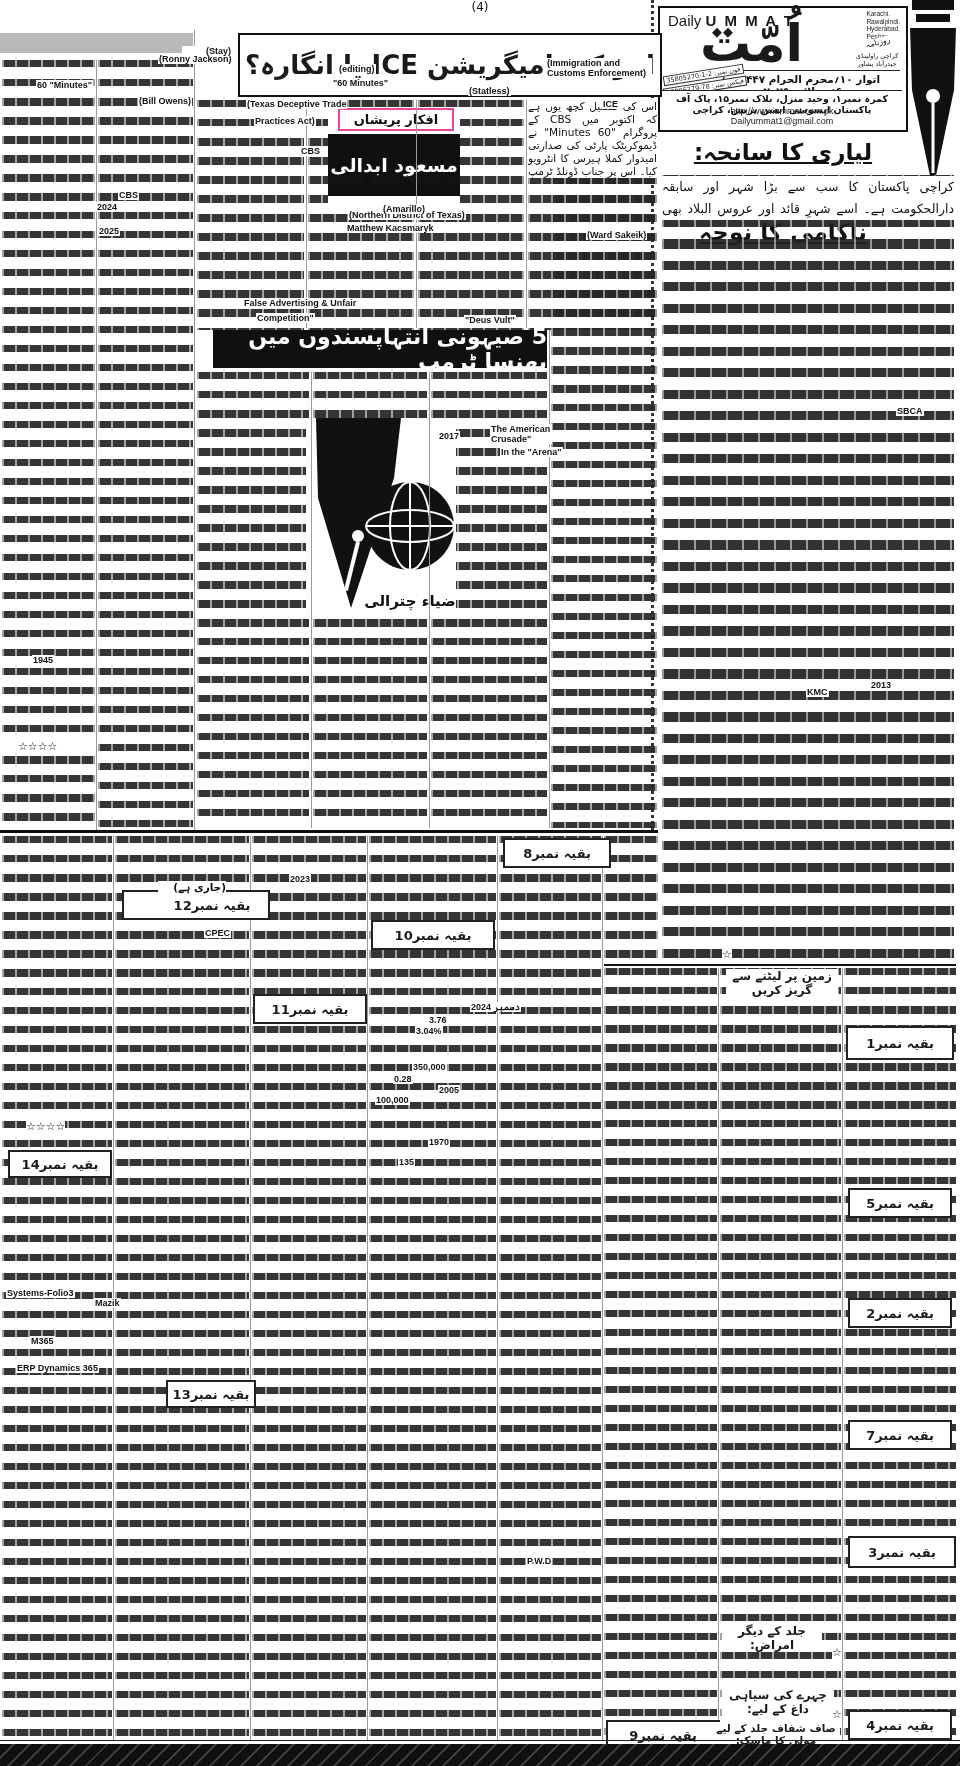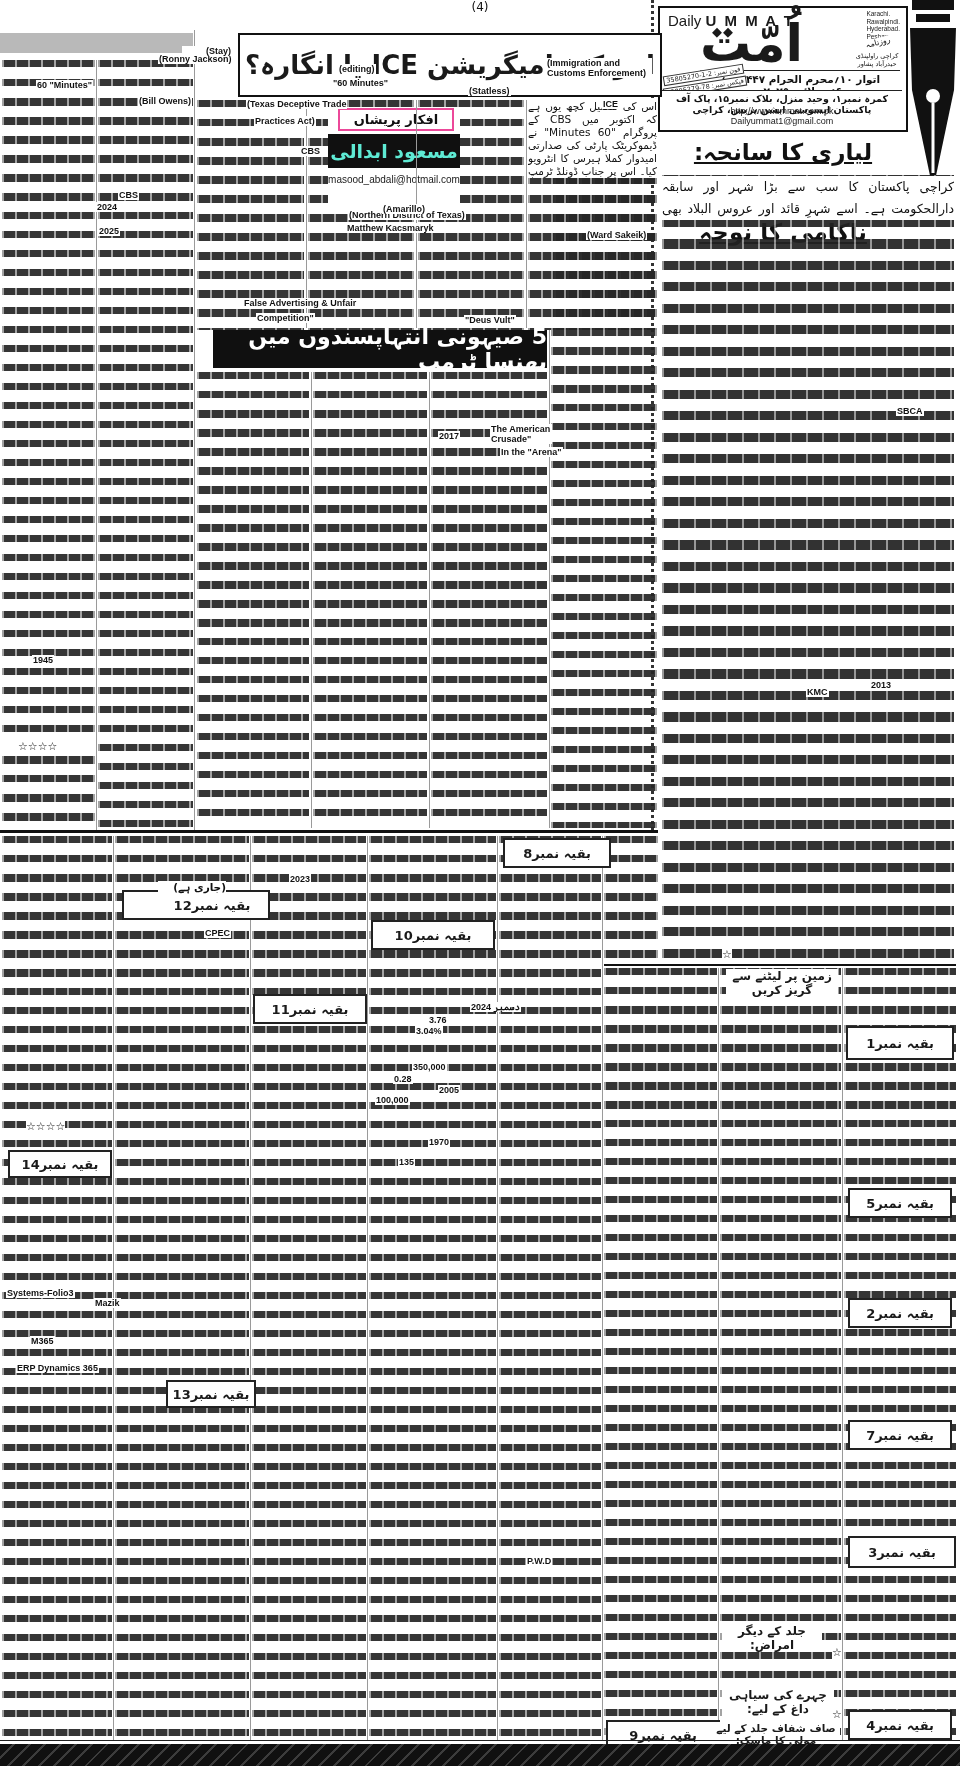--- a/index.html
+++ b/index.html
@@ -92,30 +92,45 @@
   <div class="greek" style="left:528px;top:100px;width:129px;height:230px;"></div>
   <div class="greek" style="left:418px;top:100px;width:106px;height:230px;"></div>
   <div class="greek" style="left:308px;top:100px;width:106px;height:230px;"></div>
   <div class="greek" style="left:197px;top:100px;width:107px;height:230px;"></div>
   <div class="greek" style="left:551px;top:100px;width:106px;height:728px;"></div>
 
   <div class="ur" style="left:528px;top:100px;width:129px;height:78px;font-size:10.5px;line-height:13px;overflow:hidden;">اس کی تفصیل کچھ یوں ہے کہ اکتوبر میں CBS کے پروگرام "60 Minutes" نے ڈیموکریٹک پارٹی کی صدارتی امیدوار کملا ہیرس کا انٹرویو کیا۔ اس پر جناب ڈونلڈ ٹرمپ کی جانب سے اعتراض اٹھایا گیا۔</div>
 
   <div class="abs" style="left:328px;top:108px;width:132px;height:100px;background:#fff;">
     <div class="urc" style="left:10px;top:0;width:112px;border:2px solid #ec4899;font-size:13px;font-weight:bold;padding:2px 0;">افکار پریشاں</div>
-    <div class="urc" style="left:0;top:26px;width:132px;background:#101010;color:#5eead4;font-size:19px;font-weight:bold;padding:6px 0;">مسعود ابدالی</div>
+    <div class="urc" style="left:0;top:26px;width:132px;background:#101010;color:#ffffff;font-size:19px;font-weight:bold;padding:20px 0;">مسعود ابدالی</div>
     <div class="abs" style="left:0;top:66px;width:132px;text-align:center;font-family:'Liberation Sans',sans-serif;font-size:10px;">masood_abdali@hotmail.com</div>
   </div>
 
   <div class="banner" style="left:213px;top:330px;width:334px;height:38px;font-size:22px;">5 صیہونی انتہاپسندوں میں پھنسا ٹرمپ</div>
 
   <div class="greek" style="left:431px;top:372px;width:116px;height:456px;"></div>
   <div class="greek" style="left:313px;top:372px;width:114px;height:456px;"></div>
   <div class="greek" style="left:197px;top:372px;width:112px;height:456px;"></div>
 
+  <div class="abs" style="left:306px;top:418px;width:150px;height:196px;background:#fff;">
+    <svg width="150" height="196" viewBox="0 0 150 196" xmlns="http://www.w3.org/2000/svg">
+      <path d="M10 0 L95 0 L88 60 L45 190 L12 80 Z" fill="#111"></path>
+      <circle cx="52" cy="118" r="6" fill="#fff"></circle>
+      <rect x="50" y="124" width="4" height="50" fill="#fff" transform="rotate(14 52 124)"></rect>
+      <circle cx="104" cy="108" r="44" fill="#111"></circle>
+      <g stroke="#fff" stroke-width="2" fill="none">
+        <ellipse cx="104" cy="108" rx="44" ry="16"></ellipse>
+        <ellipse cx="104" cy="108" rx="20" ry="44"></ellipse>
+        <line x1="60" y1="108" x2="148" y2="108"></line>
+        <line x1="104" y1="64" x2="104" y2="152"></line>
+      </g>
+    </svg>
+    <div class="urc" style="right:0;bottom:4px;width:92px;font-size:15px;font-weight:bold;background:transparent;">ضیاء چترالی</div>
+  </div>
 
   <div class="urc" style="left:662px;top:132px;width:242px;font-size:23px;font-weight:bold;text-decoration:underline;line-height:40px;">لیاری کا سانحہ: شہری نظام کی ناکامی کا نوحہ</div>
   <div class="greek g22" style="left:662px;top:175px;width:292px;height:788px;"></div>
   <div class="ur" style="left:662px;top:176px;width:292px;height:44px;font-size:12.5px;line-height:22px;overflow:hidden;">کراچی پاکستان کا سب سے بڑا شہر اور سابقہ دارالحکومت ہے۔ اسے شہرِ قائد اور عروس البلاد بھی کہا جاتا ہے۔ یہ ملک کا معاشی حب ہے، جو قومی خزانے کو سب سے زیادہ ریونیو فراہم کرتا ہے۔ اس کے باوجود شہرِ قائد کے ساتھ حکومتوں کا سلوک سوتیلی ماں سے بھی زیادہ بدتر ہے۔</div>
   <div class="star" style="left:722px;top:948px;">☆</div>
 
   <div class="hrule thick" style="left:0;top:830px;width:658px;"></div>
   <div class="hrule" style="left:604px;top:964px;width:352px;border-top:2px solid #111;"></div>
 
   <div class="greek" style="left:2px;top:836px;width:110px;height:904px;"></div>

